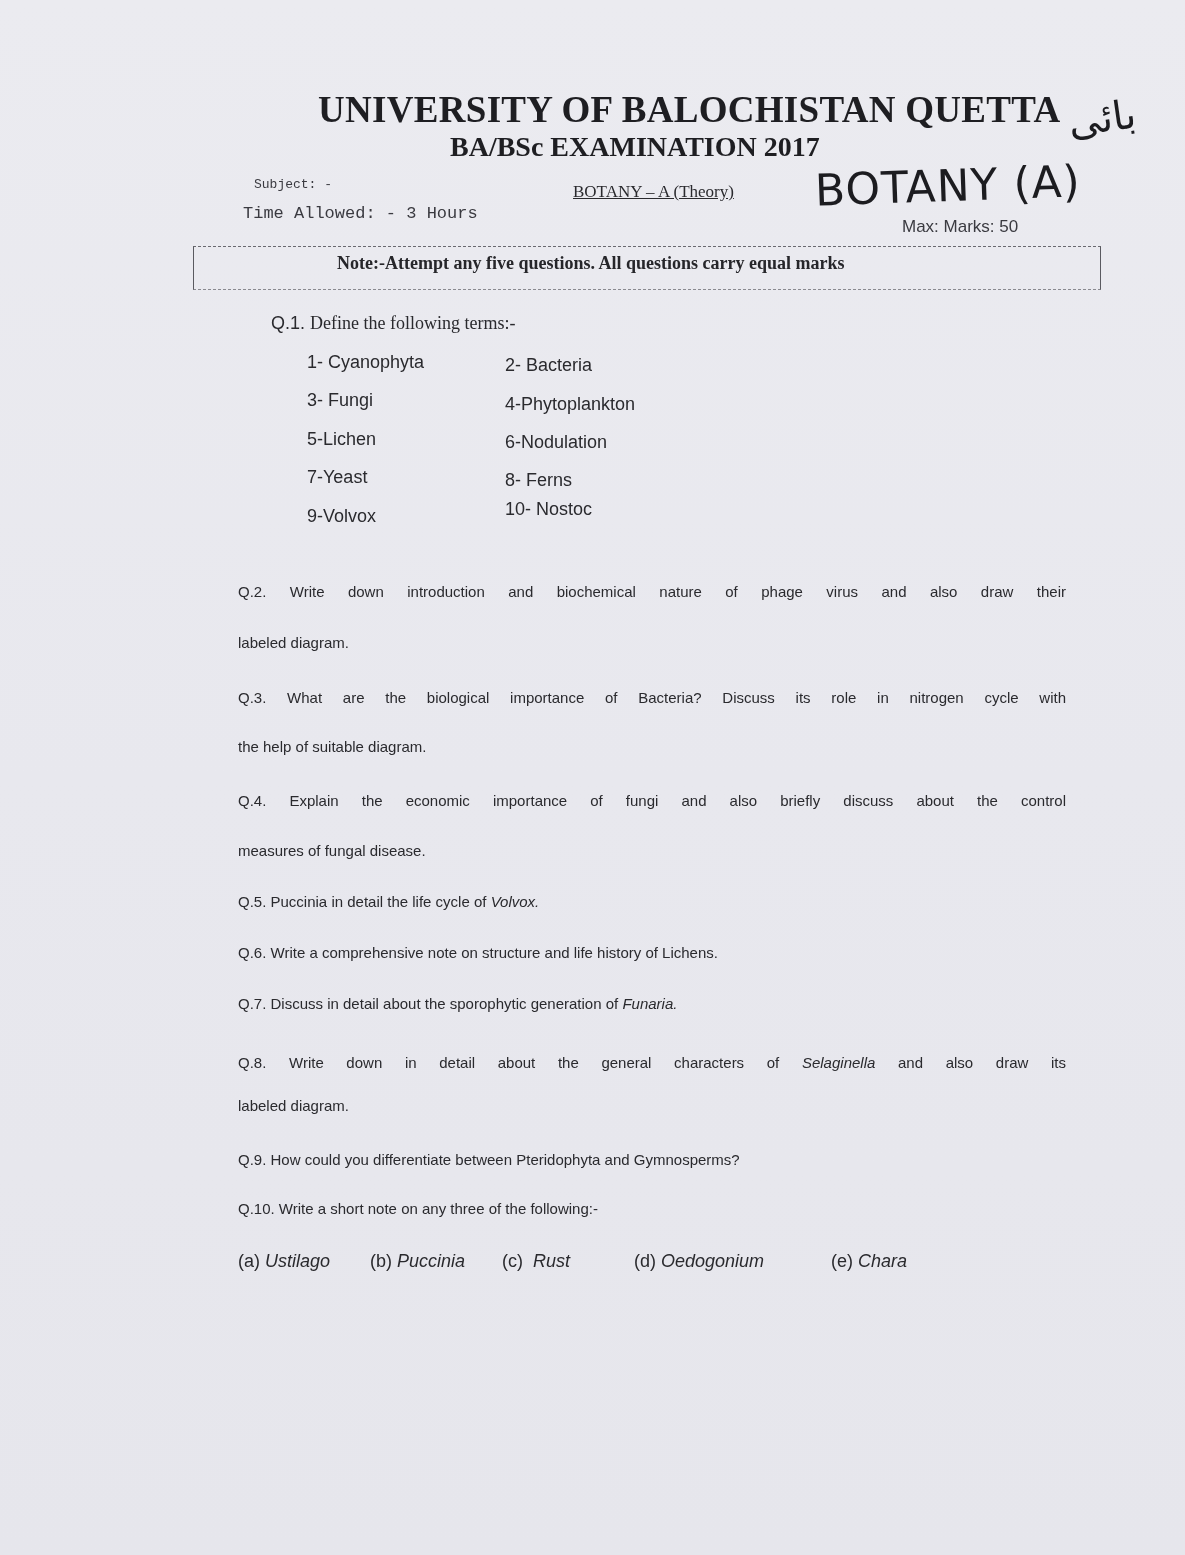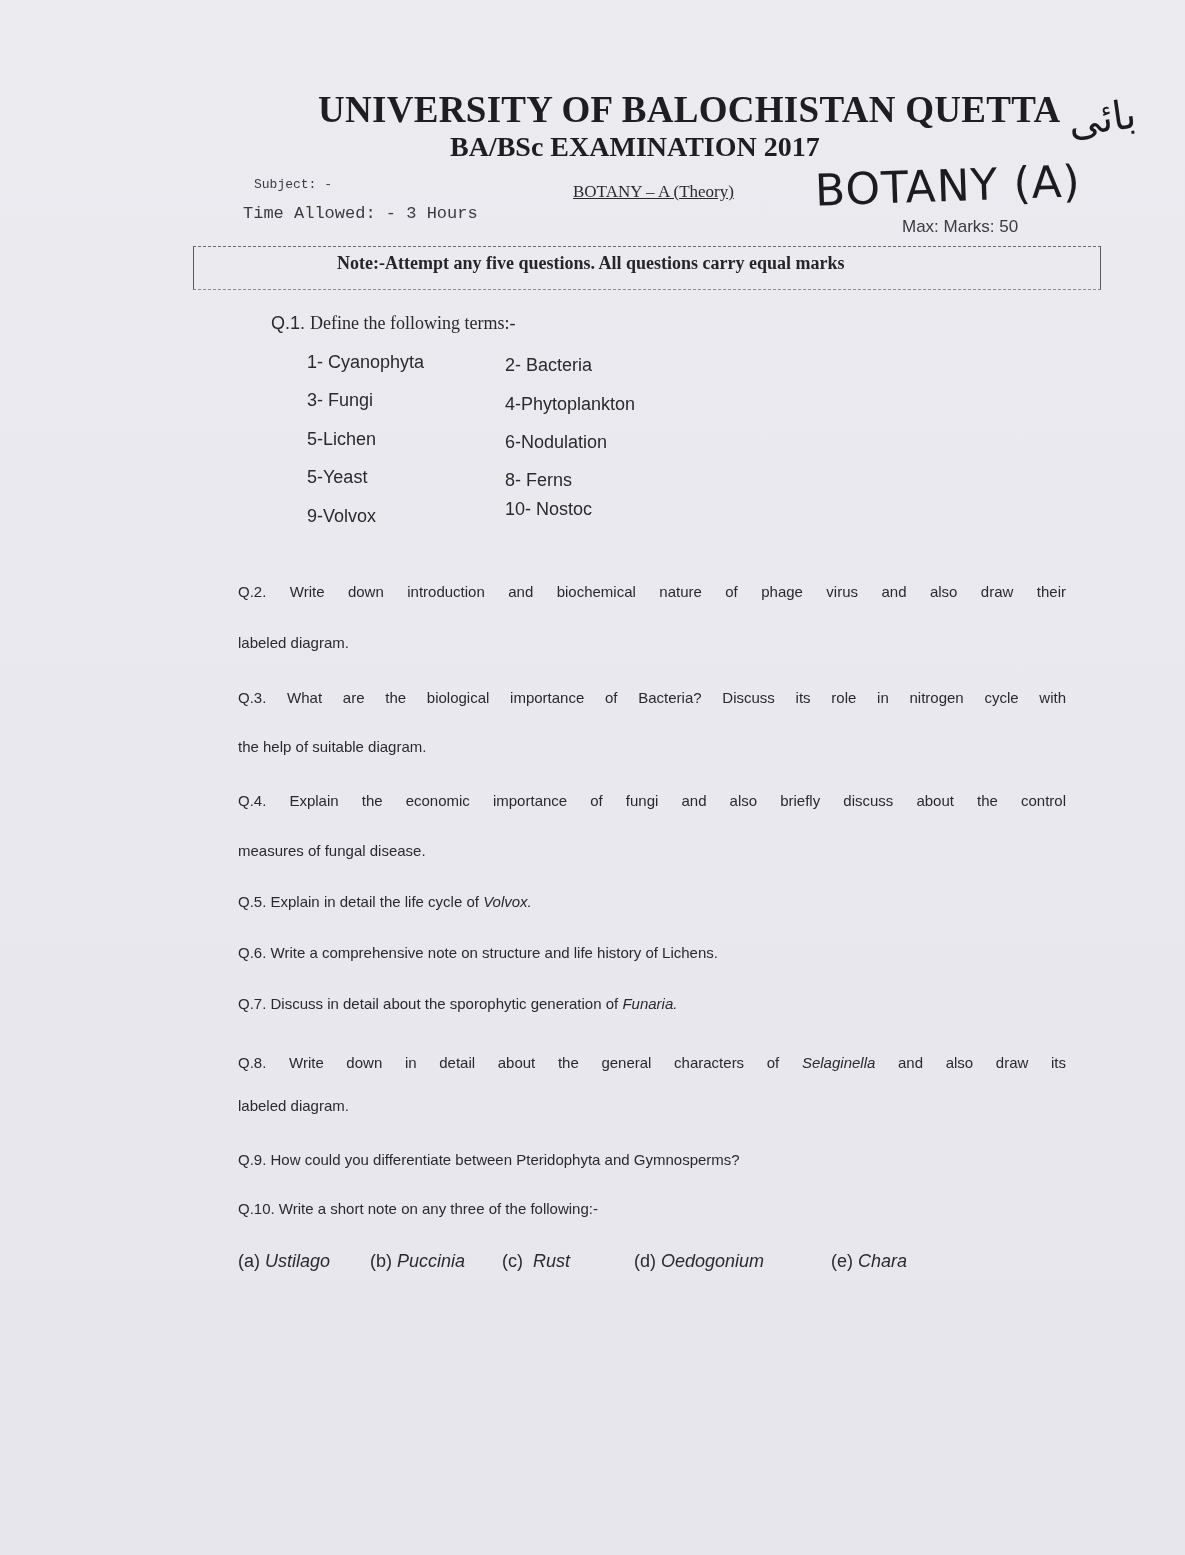--- a/index.html
+++ b/index.html
@@ -109,36 +109,36 @@
 
   <div class="q1-label">Q.1.</div>
   <div class="q1-text">Define the following terms:-</div>
 
   <div class="term" style="left:307px; top:352px;">1- Cyanophyta</div>
   <div class="term" style="left:505px; top:355px;">2- Bacteria</div>
   <div class="term" style="left:307px; top:390px;">3- Fungi</div>
   <div class="term" style="left:505px; top:394px;">4-Phytoplankton</div>
   <div class="term" style="left:307px; top:429px;">5-Lichen</div>
   <div class="term" style="left:505px; top:432px;text-align:right;">6-Nodulation</div>
-  <div class="term" style="left:307px; top:467px;">5-Yeast</div>
+  <div class="term" style="left:307px; top:467px;">7-Yeast</div>
   <div class="term" style="left:505px; top:470px;">8- Ferns</div>
   <div class="term" style="left:307px; top:506px;">9-Volvox</div>
   <div class="term" style="left:505px; top:499px;">10- Nostoc</div>
 
   <div class="qline justify" style="top:583px;">Q.2. Write down introduction and biochemical nature of phage virus and also draw their</div>
   <div class="qline" style="top:634px;">labeled diagram.</div>
 
   <div class="qline justify" style="top:689px;">Q.3. What are the biological importance of Bacteria? Discuss its role in nitrogen cycle with</div>
   <div class="qline" style="top:738px;">the help of suitable diagram.</div>
 
   <div class="qline justify" style="top:792px;">Q.4. Explain the economic importance of fungi and also briefly discuss about the control</div>
   <div class="qline" style="top:842px;">measures of fungal disease.</div>
 
   <div class="qline" style="top:893px;">
-    <span>Q.5. Explain in detail the life cycle of </span><i>Volvox.</i>
+    <span>Q.5. Puccinia in detail the life cycle of </span><i>Volvox.</i>
   </div>
 
   <div class="qline" style="top:944px;">Q.6. Write a comprehensive note on structure and life history of Lichens.</div>
 
   <div class="qline" style="top:995px;">
     <span>Q.7. Discuss in detail about the sporophytic generation of </span><i>Funaria.</i>
   </div>
 
   <div class="qline justify" style="top:1046px;margin-top:8px;">
     <span>Q.8. Write down in detail about the general characters of </span><i>Selaginella</i><span> and also draw its</span>

